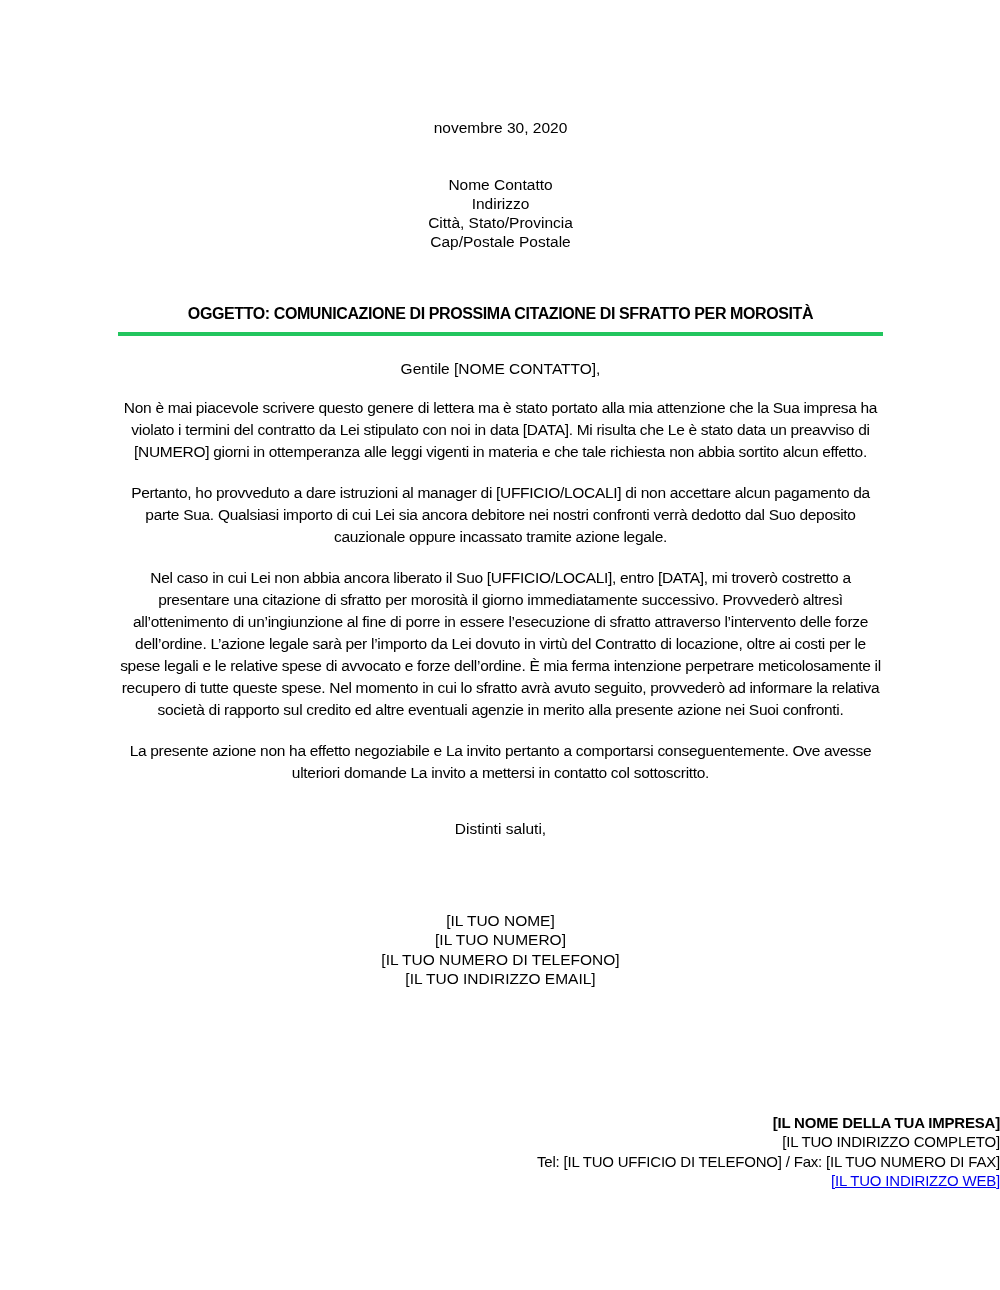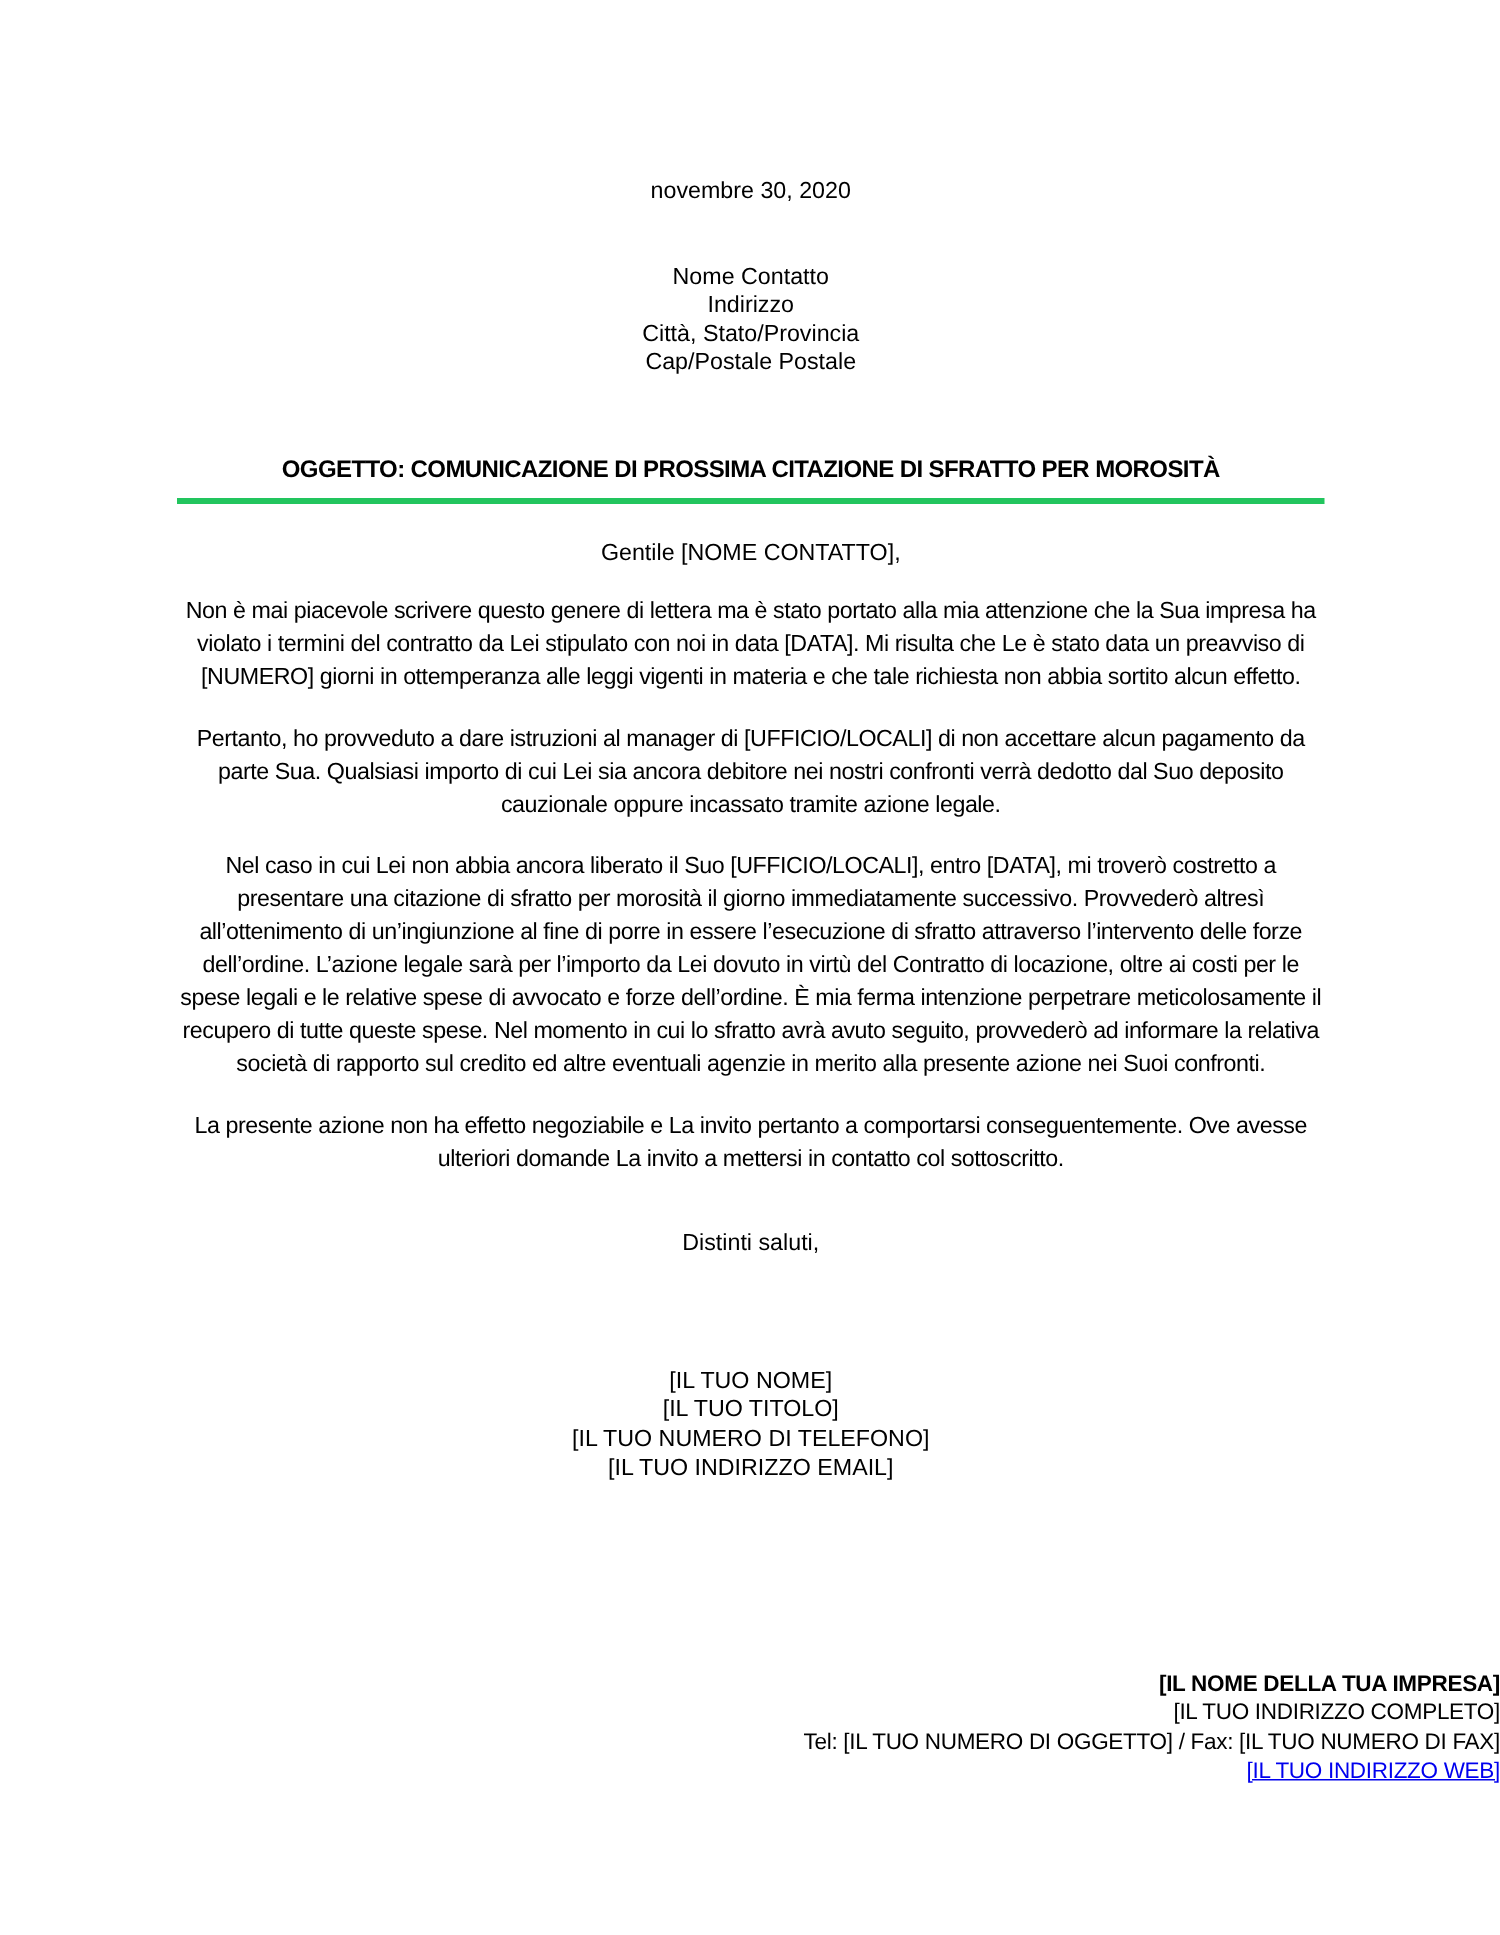--- a/index.html
+++ b/index.html
@@ -105,28 +105,28 @@
     <p class="body-paragraph">Pertanto, ho provveduto a dare istruzioni al manager di [UFFICIO/LOCALI] di non accettare alcun pagamento da parte Sua. Qualsiasi importo di cui Lei sia ancora debitore nei nostri confronti verrà dedotto dal Suo deposito cauzionale oppure incassato tramite azione legale.</p>
 
     <p class="body-paragraph">Nel caso in cui Lei non abbia ancora liberato il Suo [UFFICIO/LOCALI], entro [DATA], mi troverò costretto a presentare una citazione di sfratto per morosità il giorno immediatamente successivo. Provvederò altresì all’ottenimento di un’ingiunzione al fine di porre in essere l’esecuzione di sfratto attraverso l’intervento delle forze dell’ordine. L’azione legale sarà per l’importo da Lei dovuto in virtù del Contratto di locazione, oltre ai costi per le spese legali e le relative spese di avvocato e forze dell’ordine. È mia ferma intenzione perpetrare meticolosamente il recupero di tutte queste spese. Nel momento in cui lo sfratto avrà avuto seguito, provvederò ad informare la relativa società di rapporto sul credito ed altre eventuali agenzie in merito alla presente azione nei Suoi confronti.</p>
 
     <p class="body-paragraph">La presente azione non ha effetto negoziabile e La invito pertanto a comportarsi conseguentemente. Ove avesse ulteriori domande La invito a mettersi in contatto col sottoscritto.</p>
 
     <div class="closing">Distinti saluti,</div>
 
     <div class="signature-block">
       <div>[IL TUO NOME]</div>
-      <div>[IL TUO TITOLO]</div>
+      <div>[IL TUO NUMERO]</div>
       <div>[IL TUO NUMERO DI TELEFONO]</div>
       <div>[IL TUO INDIRIZZO EMAIL]</div>
     </div>
 
   </div>
 
   <div class="footer">
     <div class="company-name">[IL NOME DELLA TUA IMPRESA]</div>
     <div>[IL TUO INDIRIZZO COMPLETO]</div>
-    <div>Tel: [IL TUO NUMERO DI OGGETTO] / Fax: [IL TUO NUMERO DI FAX]</div>
+    <div>Tel: [IL TUO UFFICIO DI TELEFONO] / Fax: [IL TUO NUMERO DI FAX]</div>
     <div>
       <a class="web-link" href="#">[IL TUO INDIRIZZO WEB]</a>
     </div>
   </div>
 </div>
 
 </body></html>

